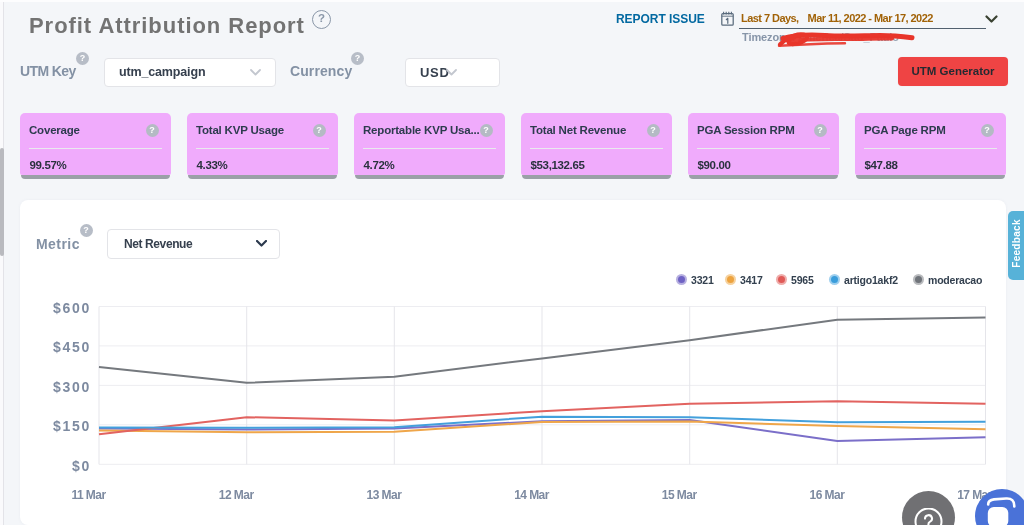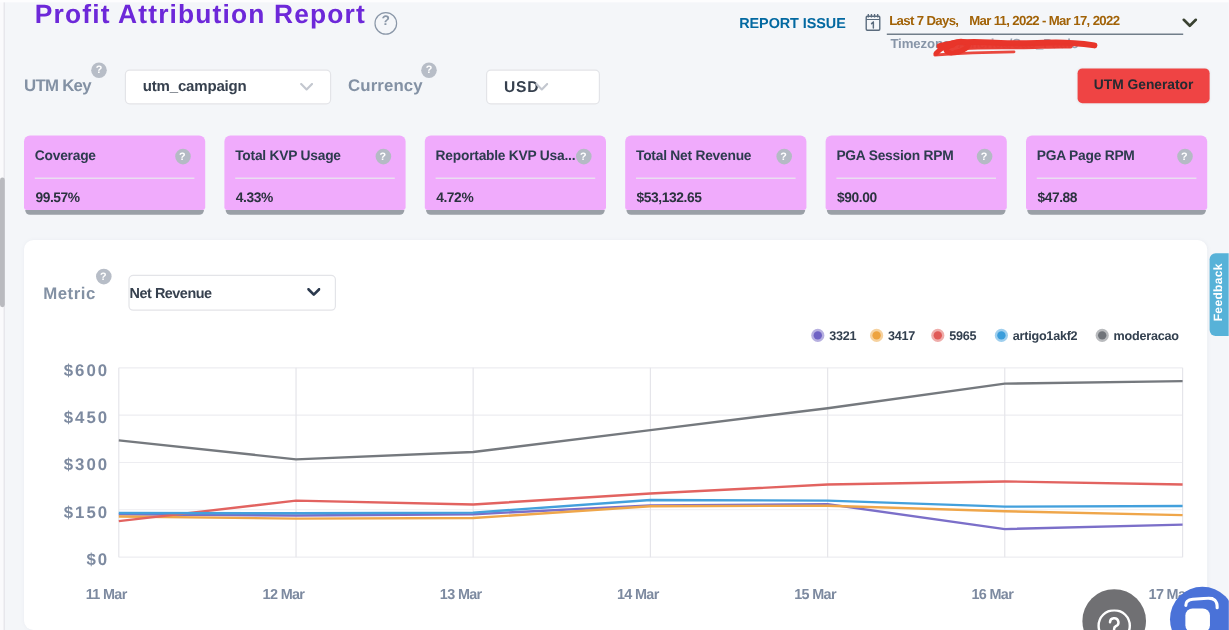--- a/index.html
+++ b/index.html
@@ -7,21 +7,21 @@
 body { font-family:"Liberation Sans", sans-serif; background:#f4f6f9; position:relative; }
 #stage { position:absolute; left:0; top:0; width:1024px; height:525px; }
 .abs { position:absolute; }
 
 
 #lstrip { left:0; top:0; width:4px; height:525px; background:#fafafc; border-right:1px solid #e3e3e8; }
 #lthumb { left:0; top:148px; width:4px; height:108px; background:#b9babf; border-radius:3px; }
 #topband { left:0; top:0; width:1024px; height:2px; background:#fdfdfe; }
 
 
-#title { left:29px; top:0; font-size:22px; font-weight:bold; color:#6d28d9; letter-spacing:0.95px; line-height:23px; }
+#title { left:29px; top:14px; font-size:22px; font-weight:bold; color:#737373; letter-spacing:0.95px; line-height:23px; }
 #titleq { left:312px; top:10px; width:19px; height:19px; border:1.7px solid #8a97a8; border-radius:50%; color:#8a97a8; font-size:11.5px; font-weight:bold; text-align:center; line-height:15.5px; }
 #repissue { left:616px; top:12px; font-size:12px; font-weight:bold; letter-spacing:-0.05px; color:#0369a1; }
 #datetxt { left:741px; top:10.5px; font-size:11px; font-weight:bold; color:#a16207; letter-spacing:-0.55px; line-height:14px;}
 #datetxt .rng { margin-left:9px; }
 #dateline { left:739px; top:28px; width:247px; height:1px; background:#51606f; }
 #tz { left:742px; top:30.5px; font-size:11px; color:#8795a8; font-weight:bold; letter-spacing:-0.1px; }
 #tzval { color:#98a4b4; }
 
 
 .lbl { font-size:14px; font-weight:bold; color:#8391a4; }
@@ -40,21 +40,21 @@
 .card:after { content:""; position:absolute; left:1px; right:1px; bottom:-4px; height:4px; background:#9aa0a7; border-radius:0 0 4px 4px; }
 .ct { position:absolute; left:9px; top:10.5px; font-size:11.5px; font-weight:bold; color:#2d3b4e; white-space:nowrap; letter-spacing:-0.2px; }
 .cq { position:absolute; right:12.5px; top:10.5px; width:13px; height:13px; background:#b4bac4; border-radius:50%; color:#fff; font-size:9px; font-weight:bold; text-align:center; line-height:13px; }
 .cd { position:absolute; left:9px; right:9px; top:35px; height:1px; background:#e9eaee; }
 .cv { position:absolute; left:9.5px; top:45.5px; font-size:11.5px; font-weight:bold; color:#2a323e; letter-spacing:-0.35px; }
 
 
 #chartcard { left:20px; top:200px; width:986px; height:325px; background:#fff; border-radius:8px; box-shadow:0 0 3px rgba(120,130,150,0.08); }
 #metriclbl { left:36px; top:236px; font-size:14px; font-weight:bold; color:#8391a4; letter-spacing:0.45px; }
 #metricq { left:79.5px; top:224px; }
-#sel3 { left:107px; top:229px; width:173px; height:30px; line-height:28px; border-radius:4px; font-size:12px; letter-spacing:-0.4px; }
+#sel3 { left:107px; top:229px; width:173px; height:30px; line-height:28px; padding-left:16px; border-radius:4px; font-size:12px; letter-spacing:-0.4px; }
 .chev { position:absolute; width:11px; height:7px; }
 
 .litem { top:273.5px; font-size:10.5px; font-weight:bold; color:#33404f; letter-spacing:-0.2px; }
 .ldot { top:276px; width:7px; height:7px; border-radius:50%; }
 
 
 #fb { left:1008px; top:211px; width:16px; height:69px; background:#57b2d8; border-radius:5px 0 0 5px; }
 #fbt { position:absolute; left:-19px; top:27px; width:54px; transform:rotate(-90deg); color:#fff; font-size:10px; font-weight:bold; text-align:center; letter-spacing:0.3px; }
 
 

